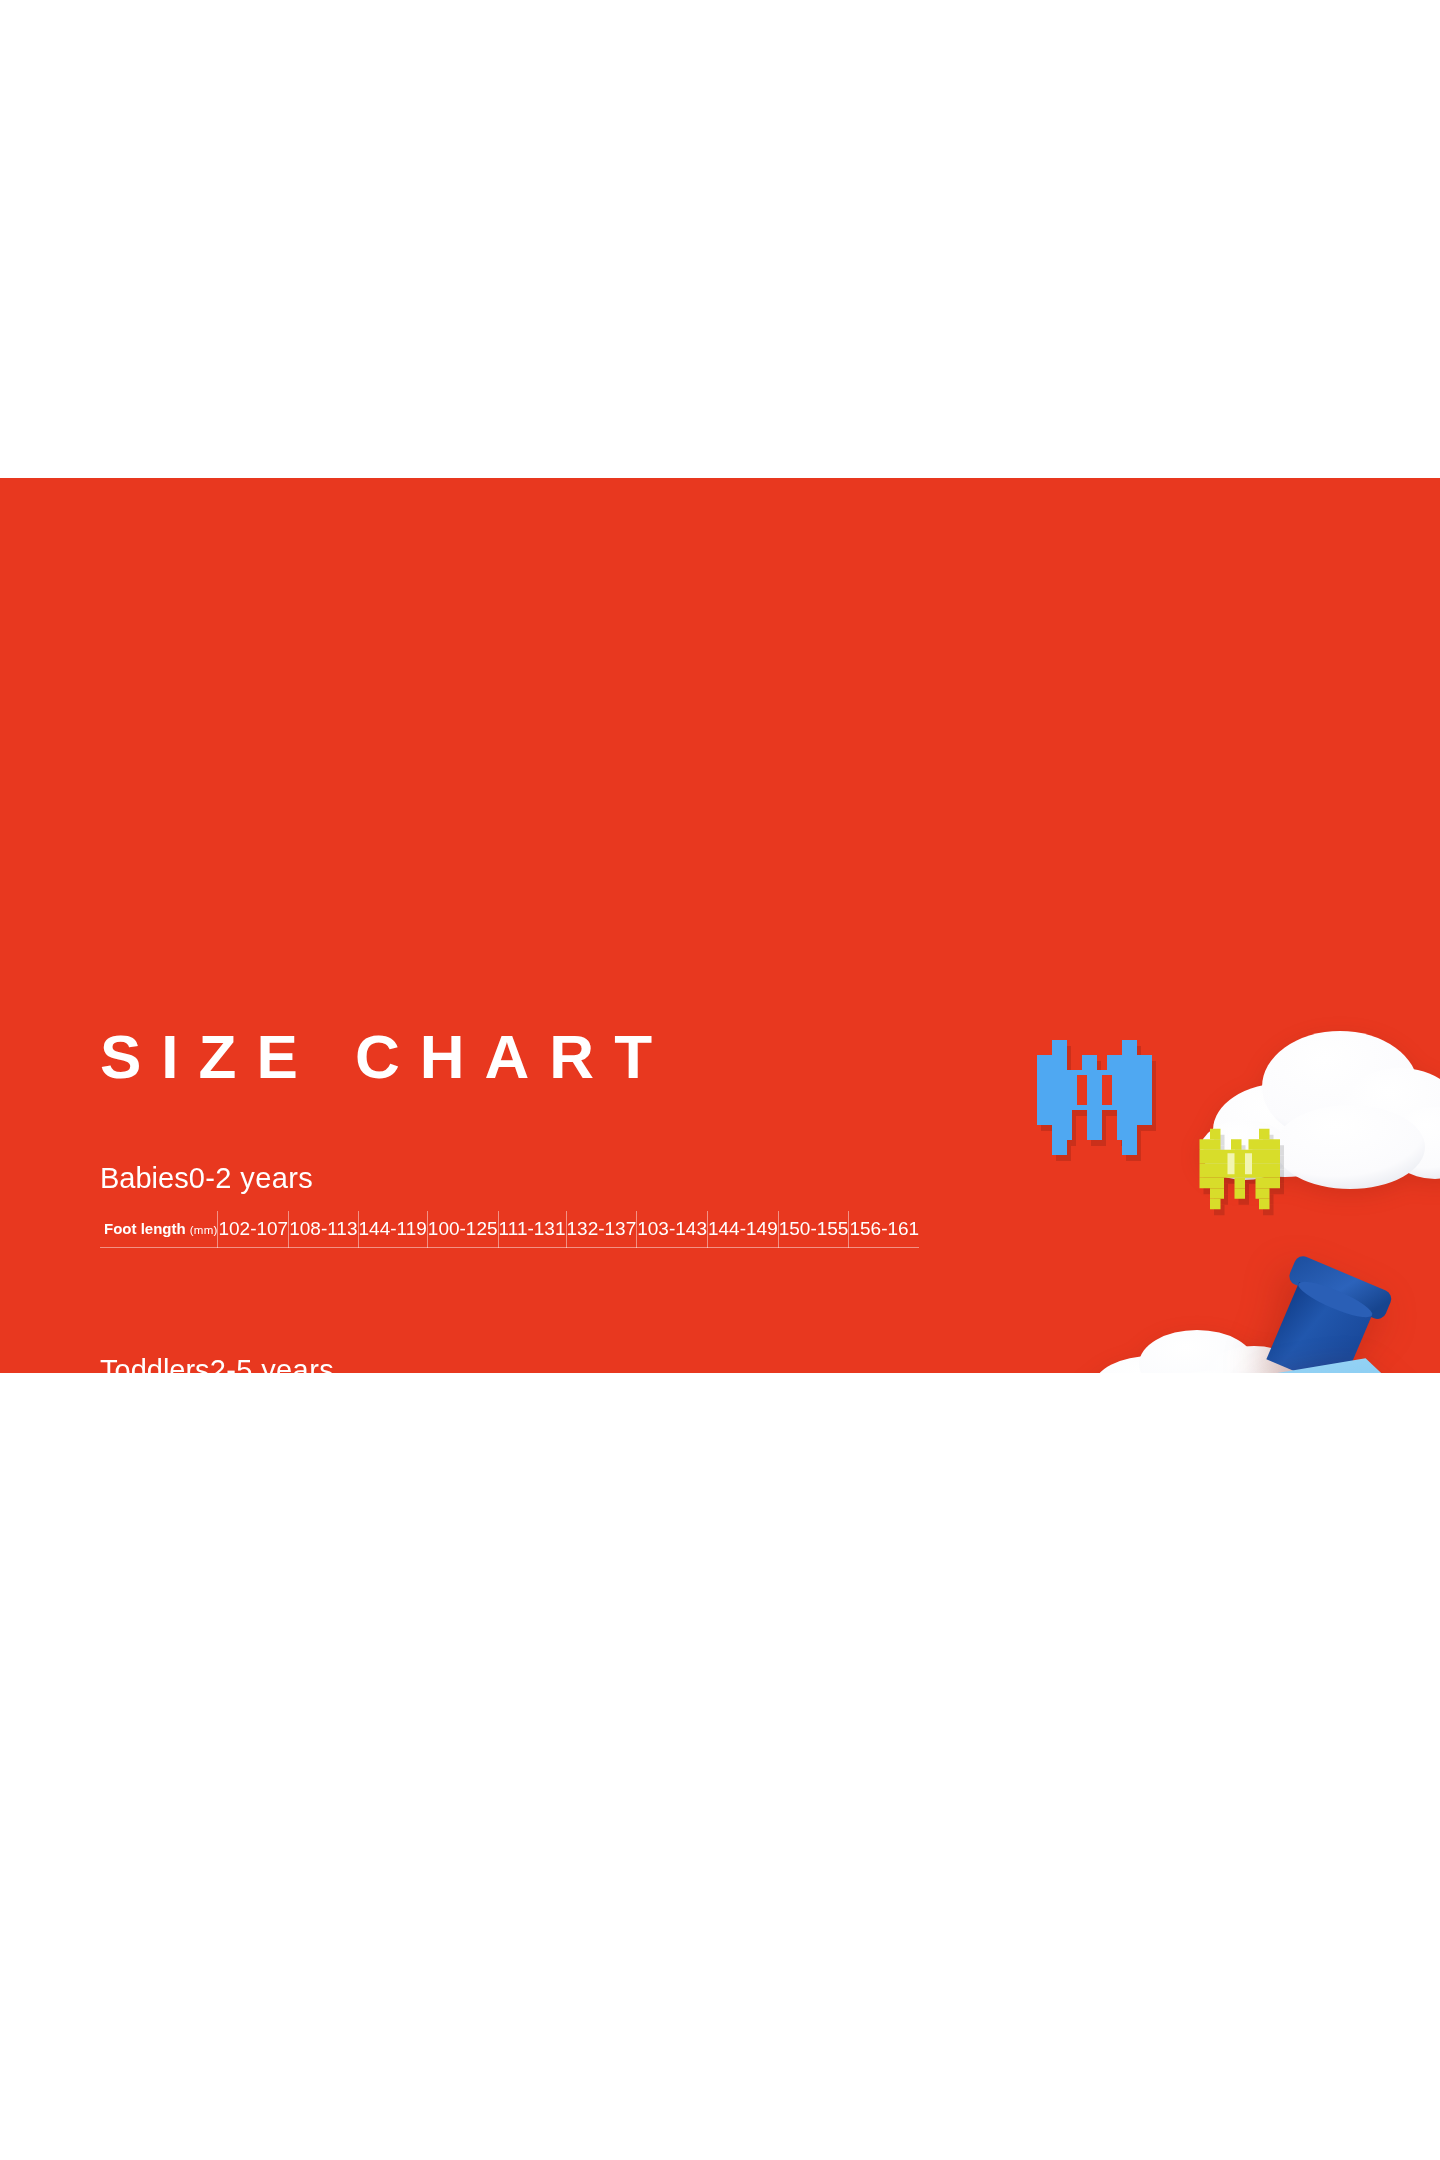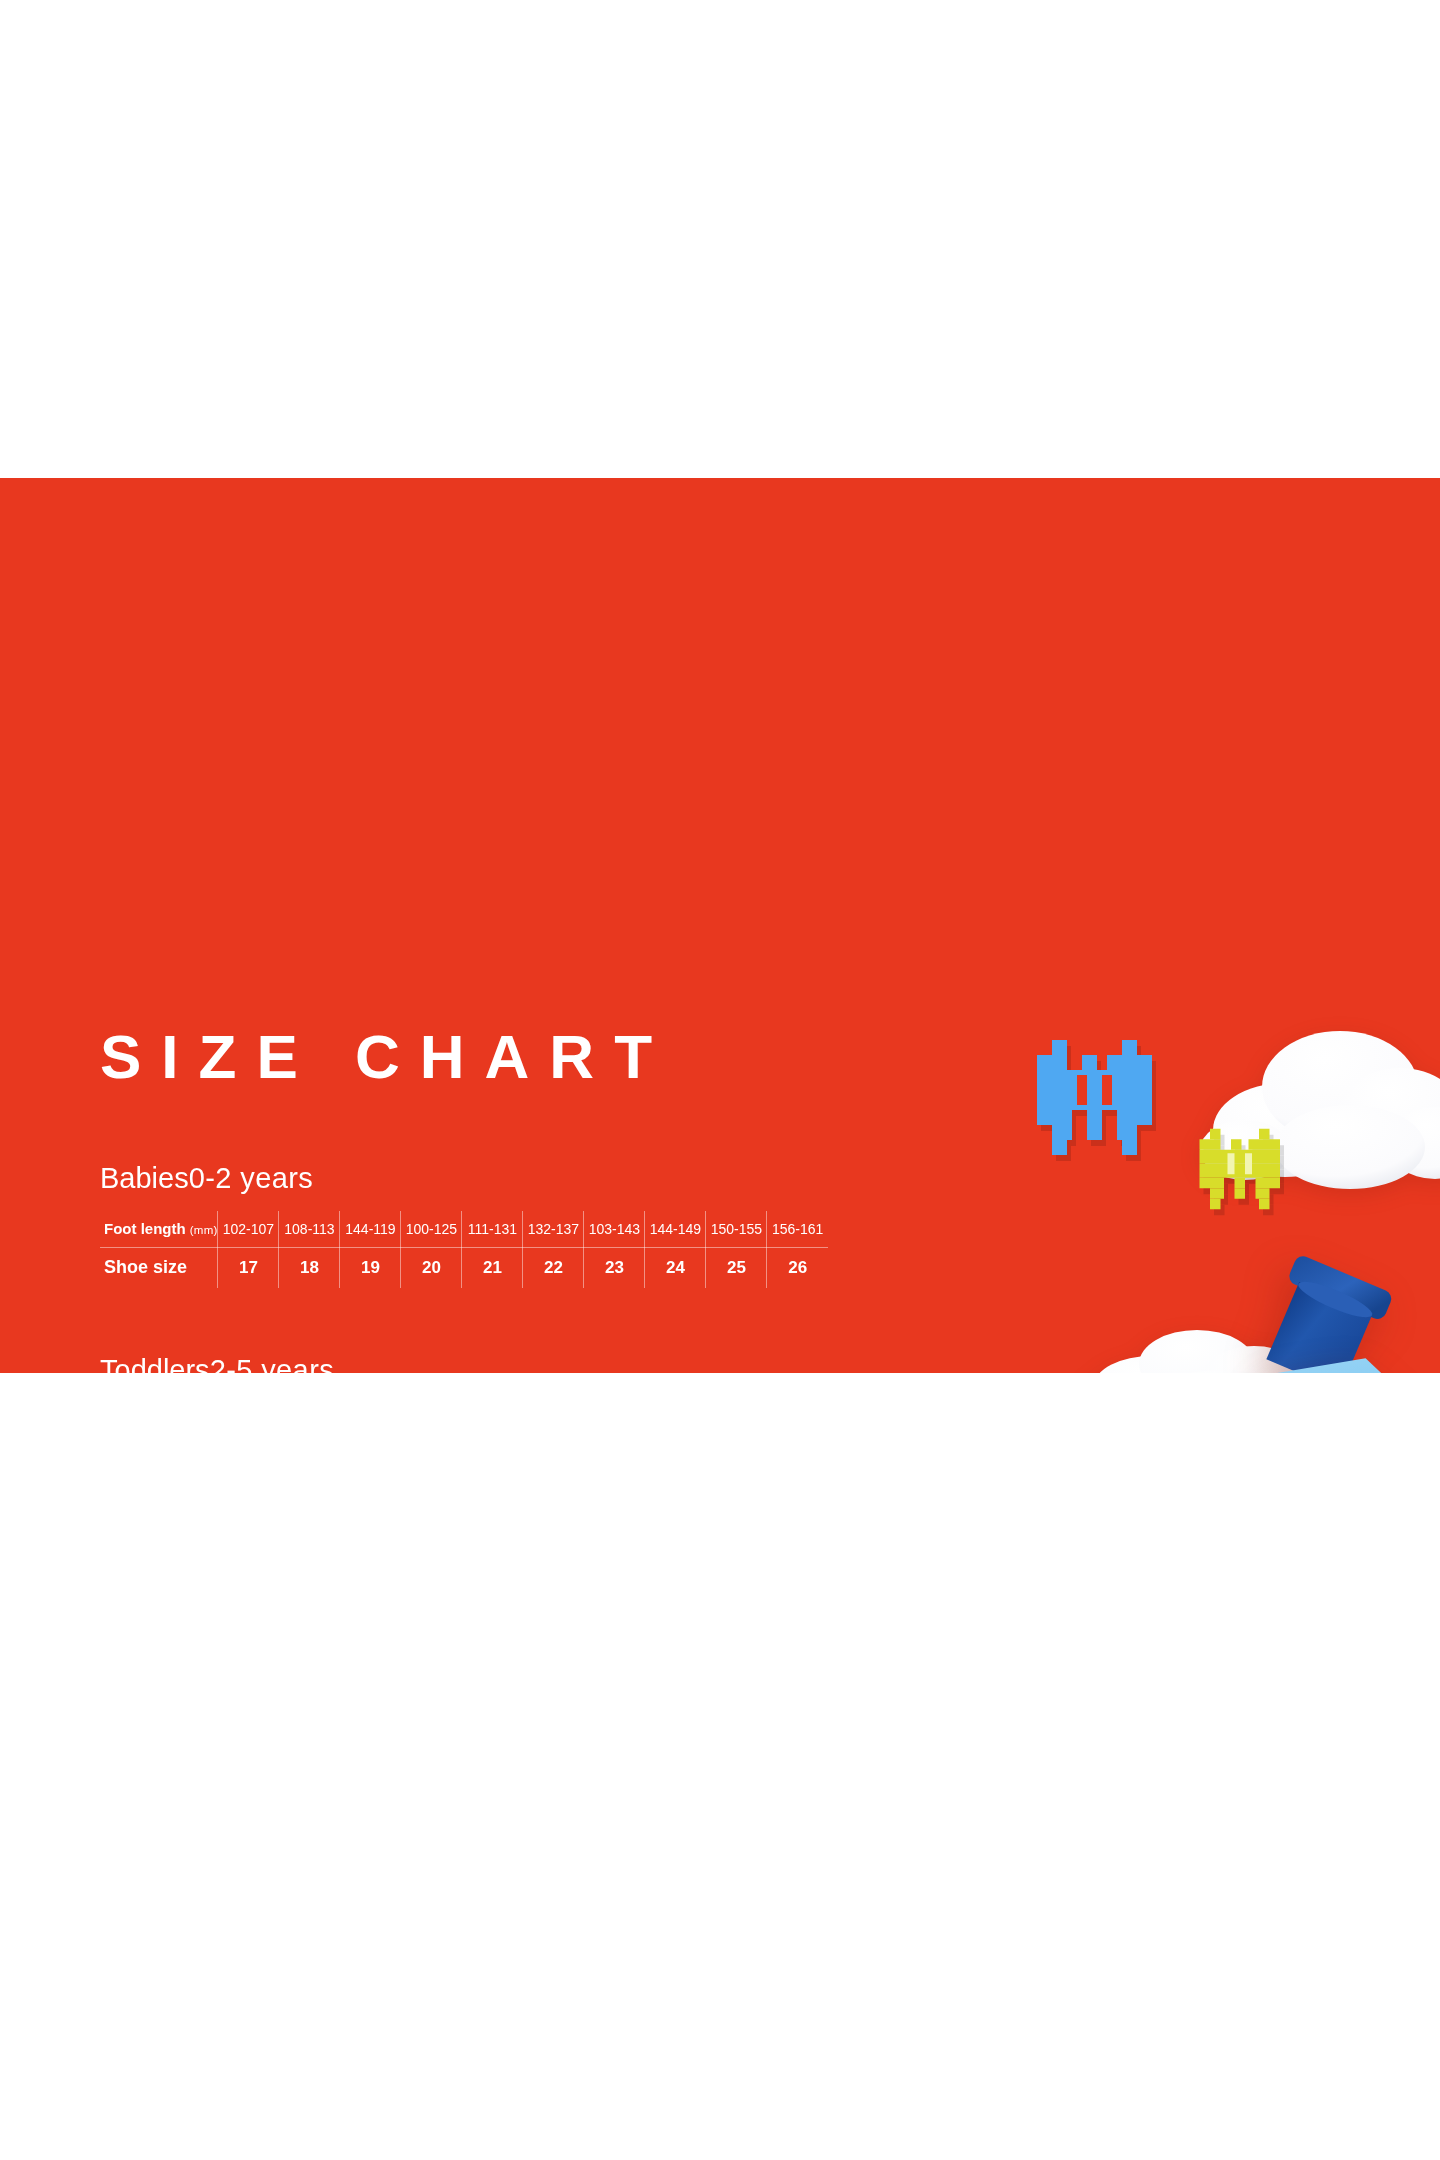--- a/index.html
+++ b/index.html
@@ -102,21 +102,21 @@
     vertical-align: middle;
     padding: 0;
     border-right: 1px solid rgba(255,255,255,0.45);
     white-space: nowrap;
   }
   table.size-table td:last-child {
     border-right: none;
   }
   table.size-table tr.row-length td {
     height: 36px;
-    font-size: 14px;
+    font-size: 19px;
     font-weight: 400;
     border-bottom: 1px solid rgba(255,255,255,0.45);
   }
   table.size-table tr.row-size td {
     height: 40px;
     font-size: 17px;
     font-weight: 700;
   }
   table.size-table td.label-cell {
     text-align: left;
@@ -306,33 +306,20 @@
             <td>108-113</td>
             <td>144-119</td>
             <td>100-125</td>
             <td>111-131</td>
             <td>132-137</td>
             <td>103-143</td>
             <td>144-149</td>
             <td>150-155</td>
             <td>156-161</td>
           </tr>
-          <tr class="row-size">
-            <td class="label-cell">Shoe size</td>
-            <td>17</td>
-            <td>18</td>
-            <td>19</td>
-            <td>20</td>
-            <td>21</td>
-            <td>22</td>
-            <td>23</td>
-            <td>24</td>
-            <td>25</td>
-            <td>26</td>
-          </tr>
         </tbody>
       </table>
     </div>
 
     <div class="section section-toddlers">
       <div class="section-heading">
         <span class="grp">Toddlers</span><span class="age">2-5 years</span>
       </div>
 
     </div>

